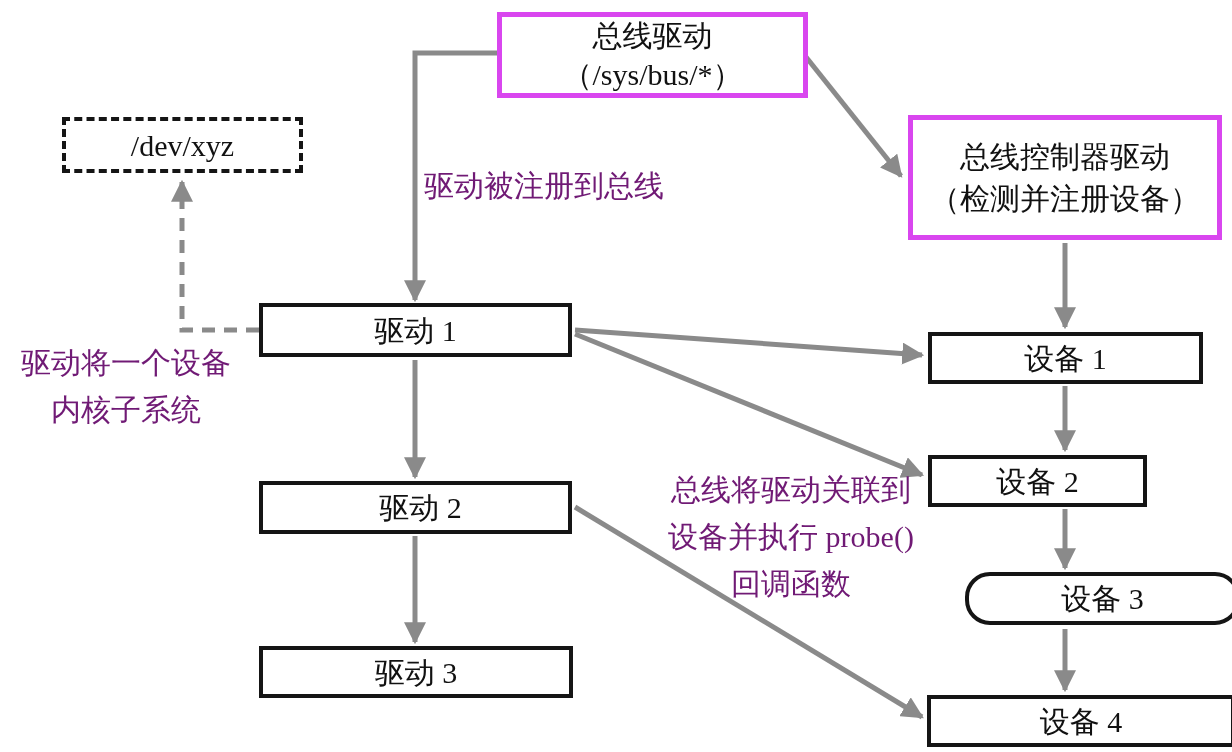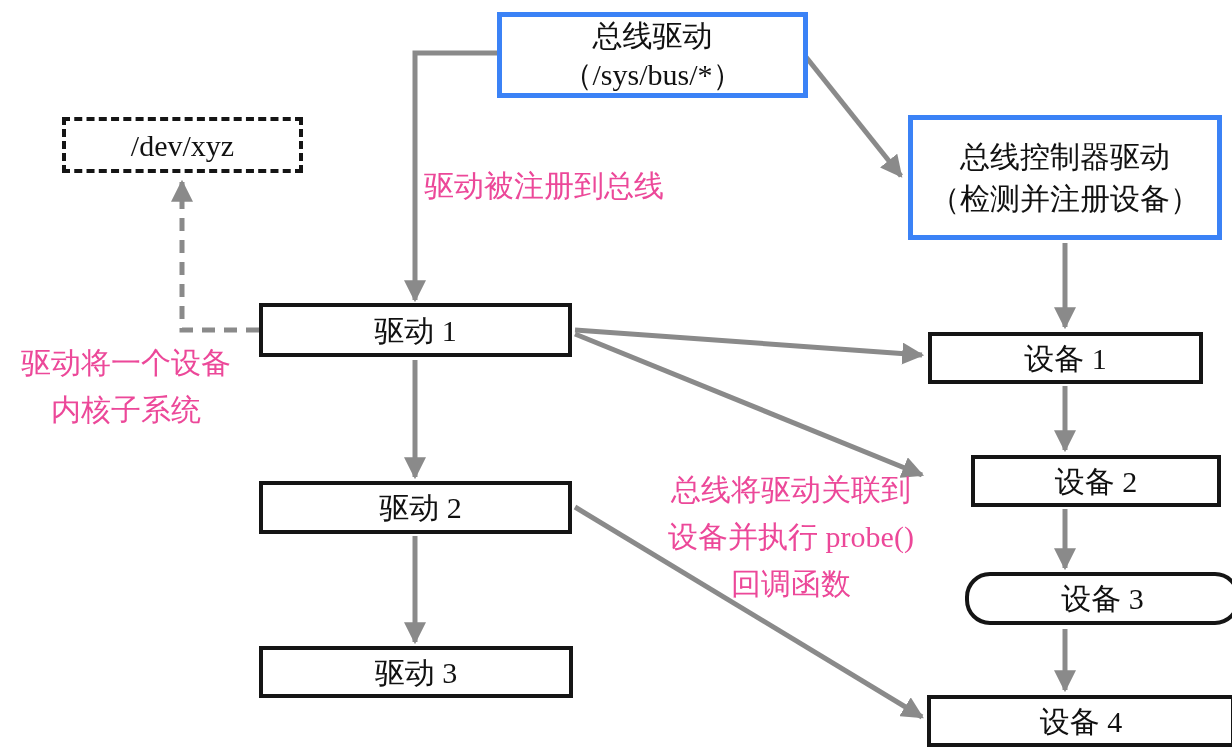--- a/index.html
+++ b/index.html
@@ -37,41 +37,41 @@
     box-sizing: border-box;
     background: #ffffff;
     display: flex;
     flex-direction: column;
     align-items: center;
     justify-content: center;
     text-align: center;
     font-size: 30px;
     line-height: 39px;
   }
-  .box.solid5 { border: 5px solid #3b82f6; text-align: right; }
+  .box.solid5 { border: 5px solid #d946ef; text-align: right; }
   .box.solid4 { border: 4px solid #151515; }
   .box.dashedb { border: 4px dashed #151515; }
 
   #bus-driver     { left: 497px; top: 12px;  width: 311px; height: 86px; }
   #dev-node       { left: 62px;  top: 117px; width: 241px; height: 56px; }
   #bus-controller { left: 908px; top: 115px; width: 314px; height: 125px; line-height: 42px; }
 
   #driver-1 { left: 259px; top: 303px; width: 313px; height: 54px; }
   #driver-2 { left: 259px; top: 481px; width: 313px; height: 53px; padding-left: 10px; }
   #driver-3 { left: 259px; top: 646px; width: 314px; height: 52px; }
 
   #device-1 { left: 928px; top: 332px; width: 275px; height: 52px; }
-  #device-2 { left: 928px; top: 455px; width: 250px; height: 52px; margin-left: 43px; }
+  #device-2 { left: 928px; top: 455px; width: 219px; height: 52px; }
   #device-3 { left: 965px; top: 572px; width: 275px; height: 53px; border-radius: 25px; }
   #device-4 { left: 927px; top: 695px; width: 308px; height: 52px; }
 
   .note {
     position: absolute;
     font-size: 30px;
-    color: #ec4899;
+    color: #701a75;
     white-space: nowrap;
   }
   #note-register-bus { left: 424px; top: 166px; }
   #note-subsystem {
     left: 0px; top: 339px; width: 252px;
     text-align: center; line-height: 47px; white-space: normal;
   }
   #note-probe {
     left: 642px; top: 466px; width: 298px;
     text-align: center; line-height: 47px; white-space: normal;

